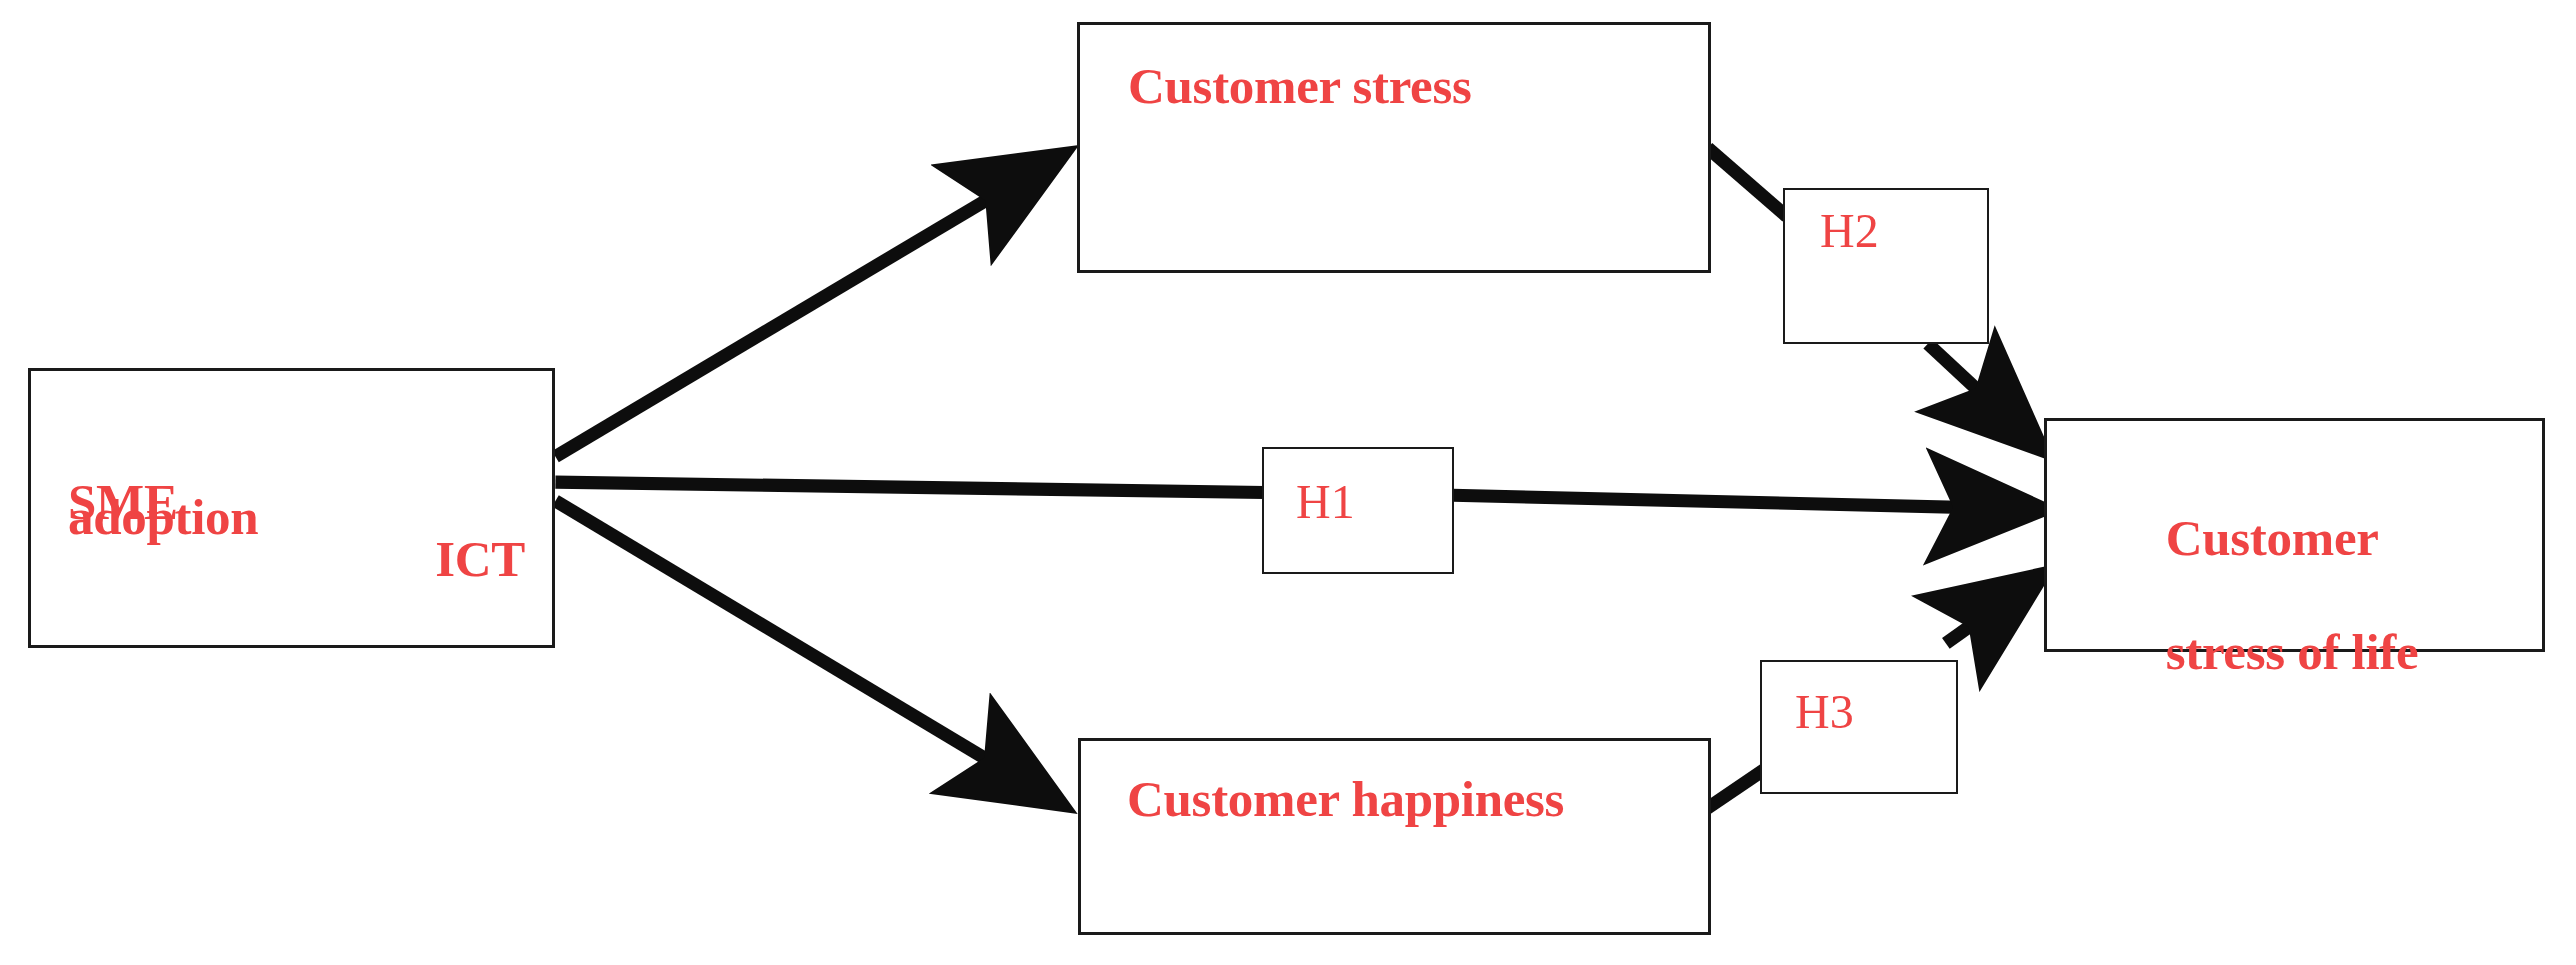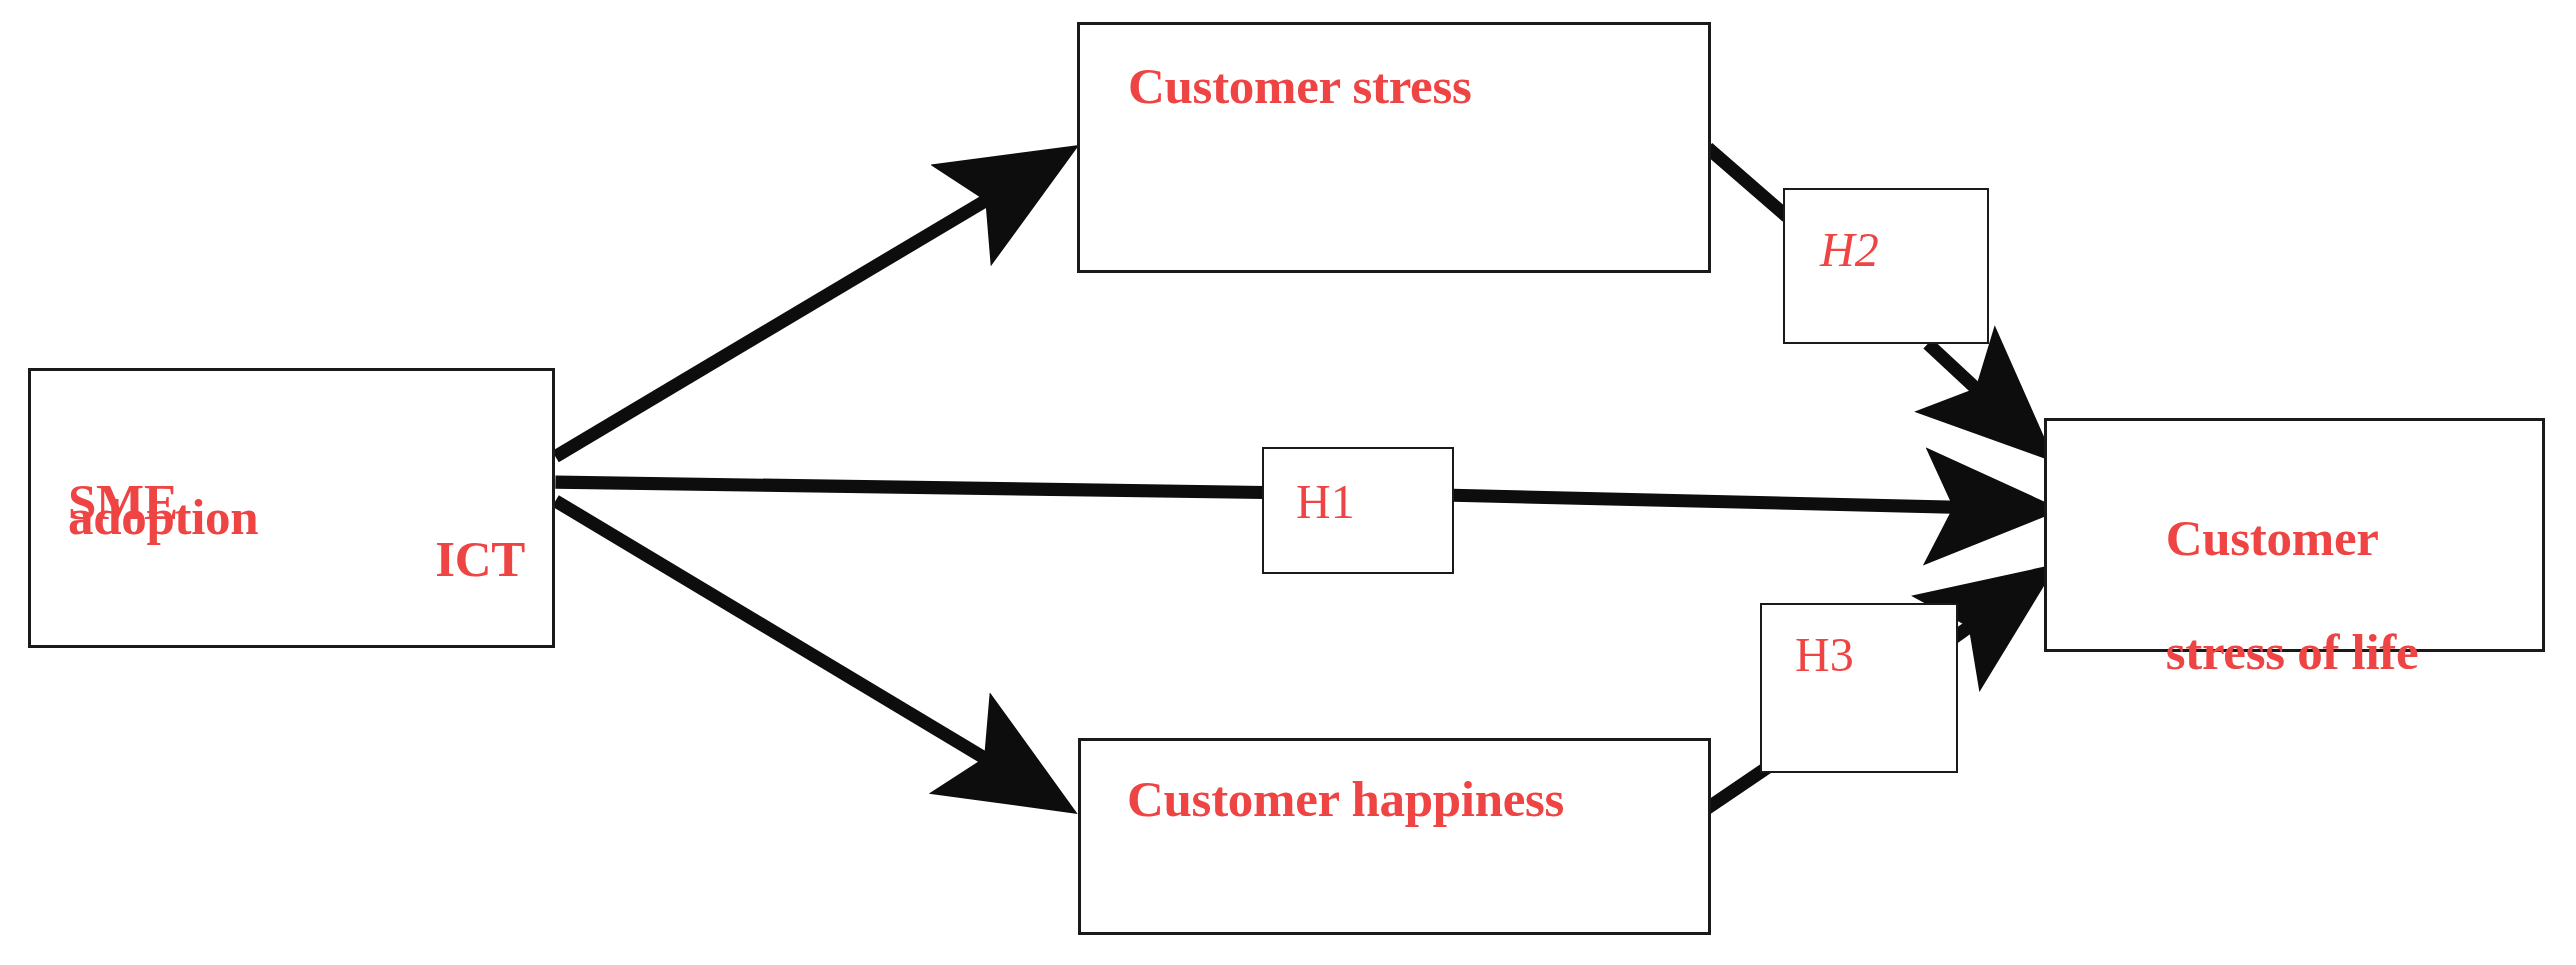--- a/index.html
+++ b/index.html
@@ -67,23 +67,23 @@
   #box-happy        { left: 1068px; top: 738px; width: 633px;  height: 197px; margin-left: 10px; }
   #box-happy .node-label { left: 46px; top: 30px; }
 
   #box-qol          { left: 2044px; top: 418px;  width: 501px;  height: 234px; }
   #box-qol .node-label { left: 44px; top: 32px; }
 
   #box-h1           { left: 1262px; top: 439px;  width: 192px;  height: 127px; margin-top: 8px; }
   #box-h1 .node-label { left: 32px; top: 29px; }
 
   #box-h2           { left: 1783px; top: 188px;  width: 206px;  height: 156px; }
-  #box-h2 .node-label { left: 35px; top: 36px; font-style: italic; }
+  #box-h2 .node-label { left: 35px; top: 17px; }
 
-  #box-h3           { left: 1760px; top: 603px;  width: 198px;  height: 170px; padding-left: 21px; }
+  #box-h3           { left: 1760px; top: 660px;  width: 198px;  height: 134px; padding-left: 21px; }
   #box-h3 .node-label { left: 33px; top: 26px; }
 </style>
 </head>
 <body>
 
 <div id="canvas">
 
   <svg id="wires" viewBox="0 0 3722 1395" xmlns="http://www.w3.org/2000/svg">
     <defs>
       <marker id="ah" markerWidth="11" markerHeight="9" refX="8.6" refY="4.5" orient="auto" markerUnits="strokeWidth">

